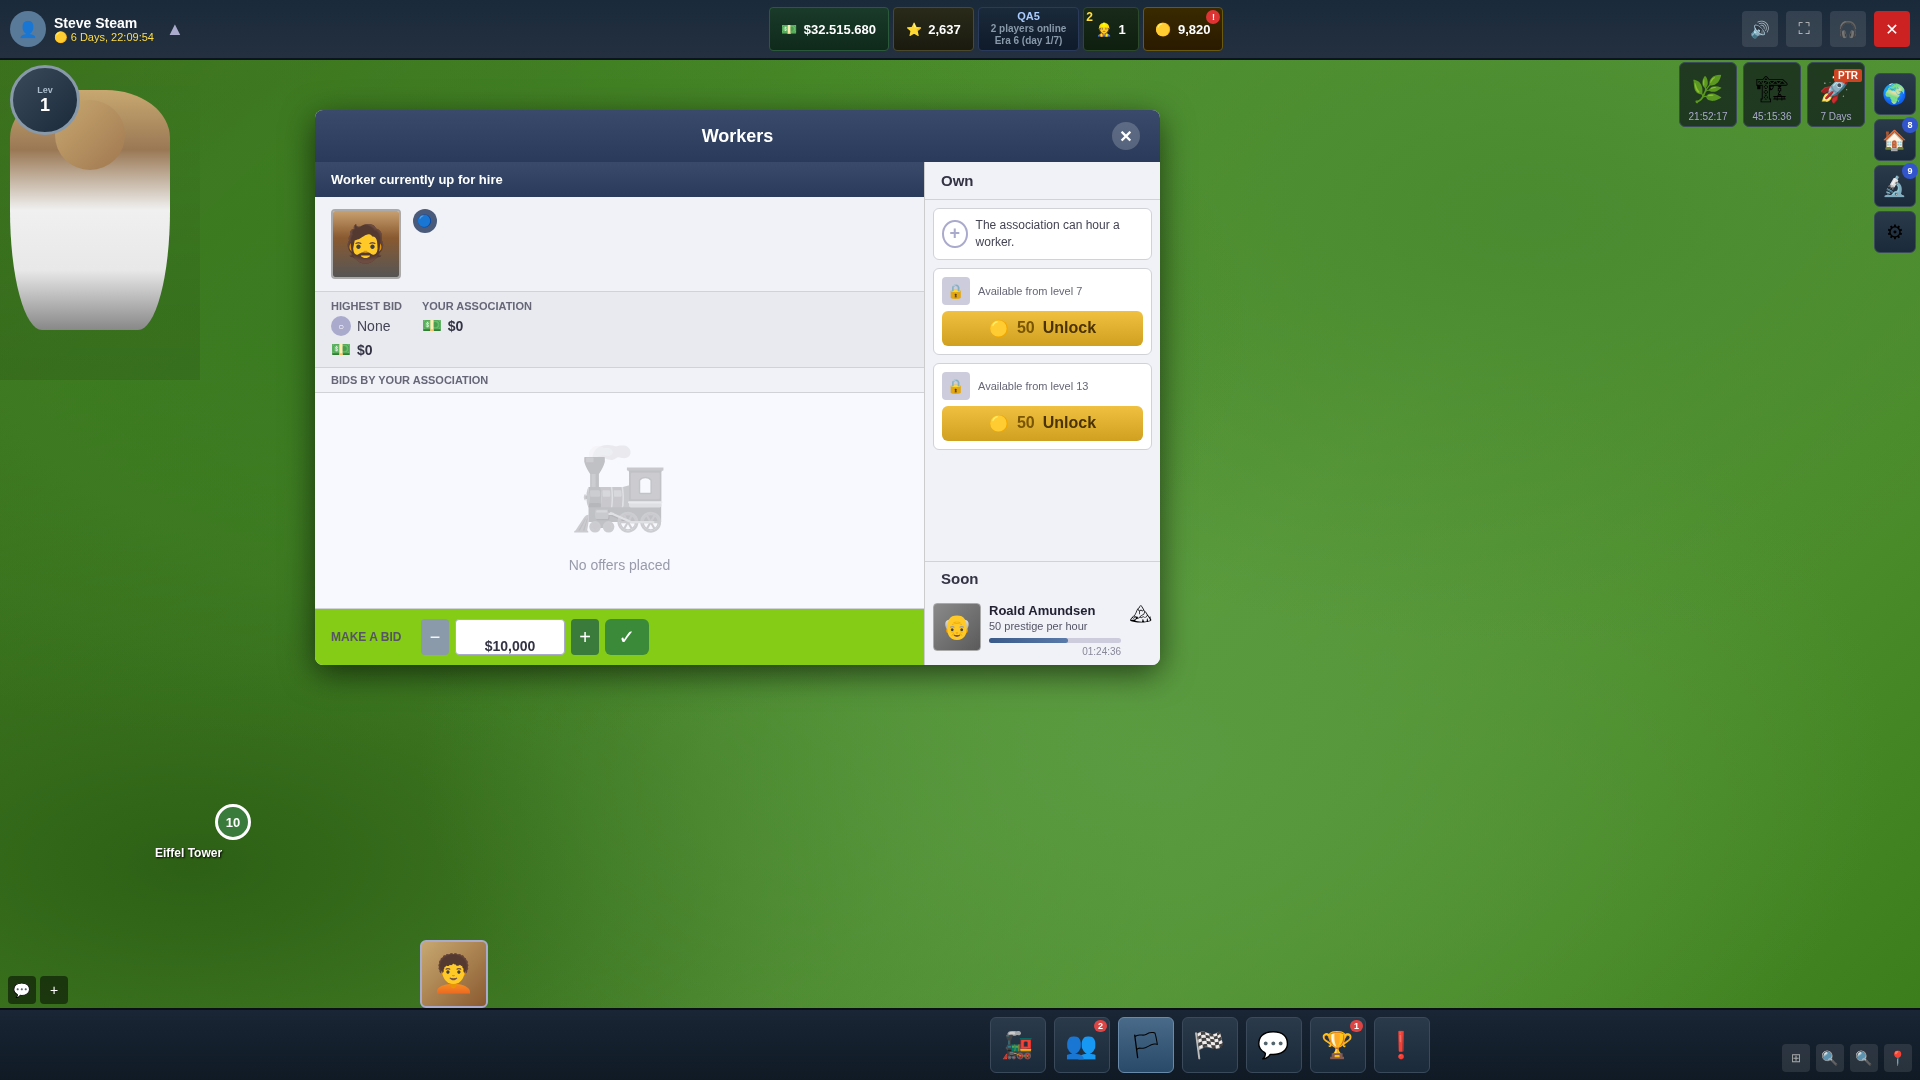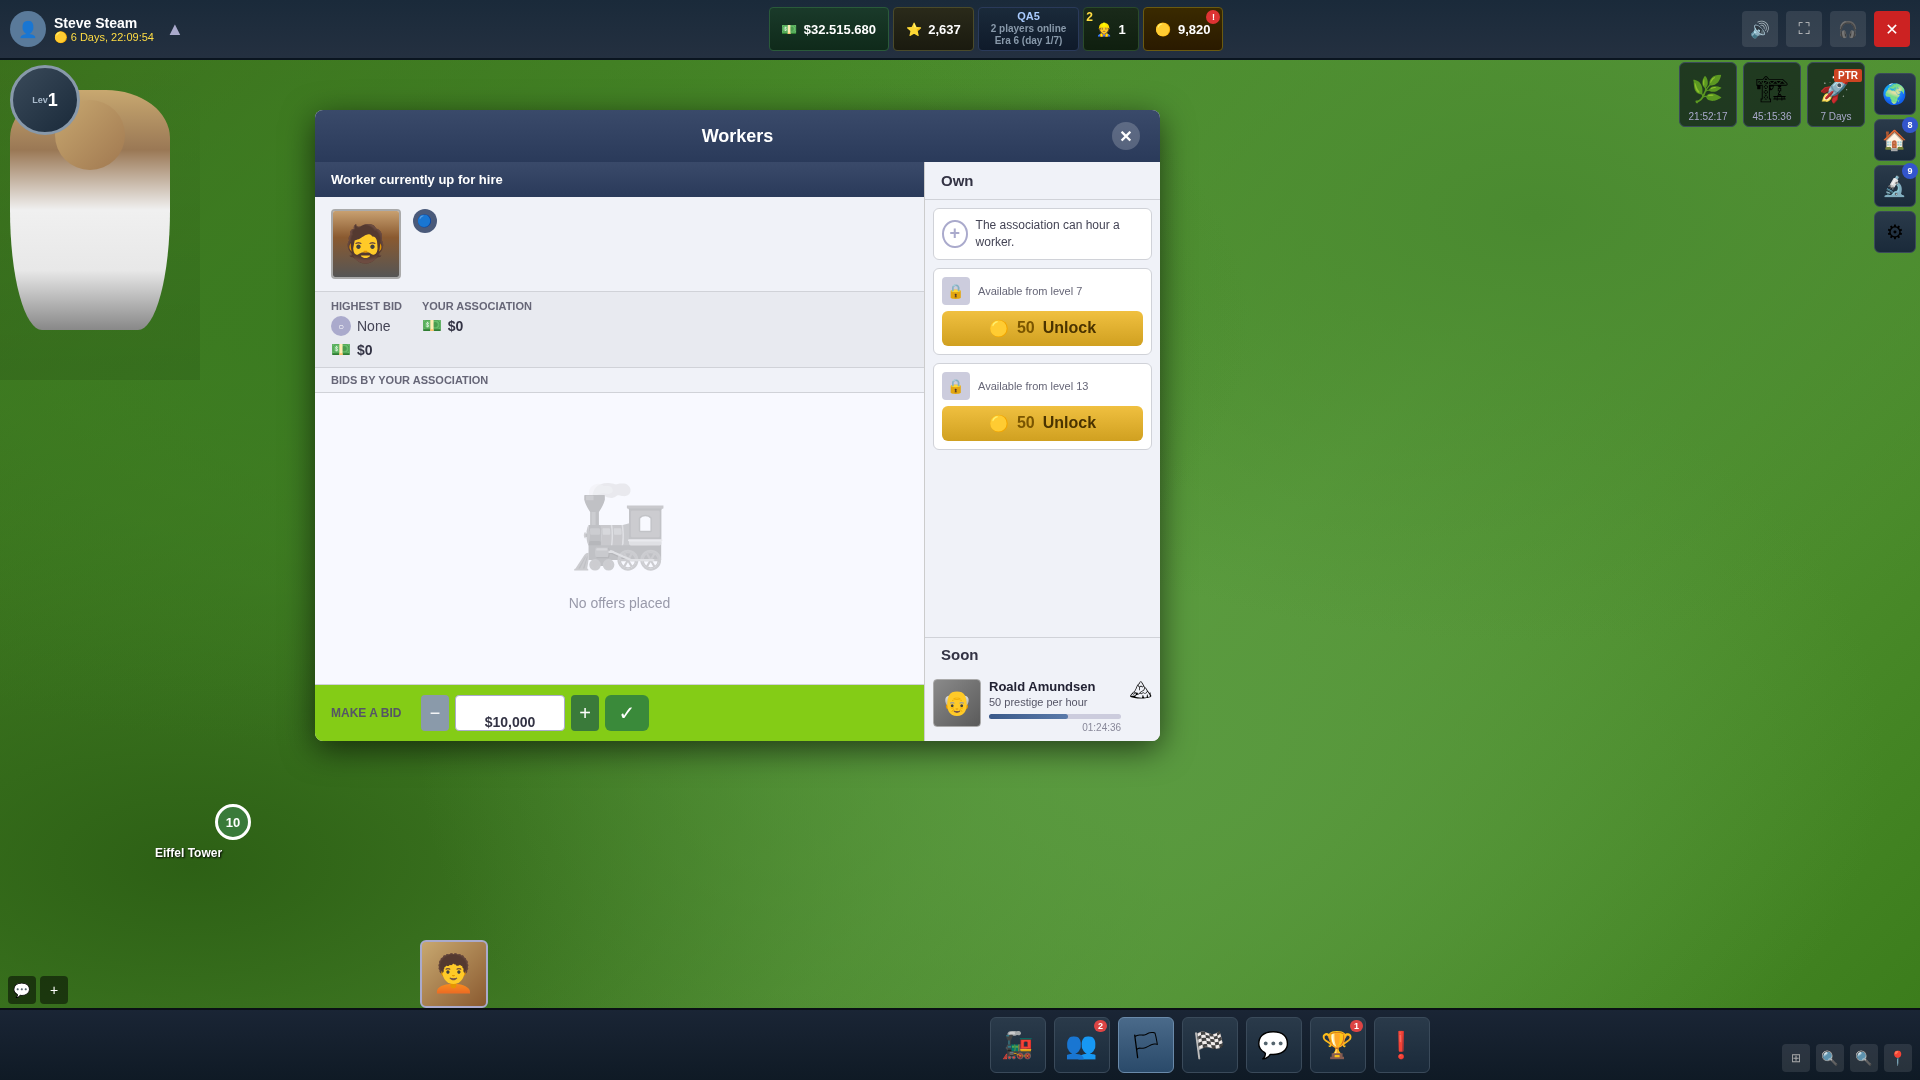--- a/index.html
+++ b/index.html
@@ -181,40 +181,41 @@
       height: 70px;
       border-radius: 50%;
       border: 3px solid #8899aa;
       background: linear-gradient(135deg, #3a4a5a, #1a2a3a);
       display: flex;
       align-items: center;
       justify-content: center;
       color: white;
       font-size: 11px;
       font-weight: bold;
+      flex-direction: column;
     }
 
     
     .player-portrait {
       position: absolute;
       top: 60px;
       left: -20px;
       width: 220px;
       height: 320px;
       z-index: 40;
       background: linear-gradient(180deg, transparent 0%, rgba(0,0,0,0.1) 100%);
     }
 
     
     .workers-dialog {
       position: absolute;
       top: 110px;
       left: 315px;
       width: 845px;
-      height: 631px;
+      height: 555px;
       background: #e8eaf0;
       border-radius: 8px;
       box-shadow: 0 8px 32px rgba(0,0,0,0.6);
       z-index: 300;
       overflow: hidden;
       display: flex;
       flex-direction: column;
     }
 
     .dialog-header {

